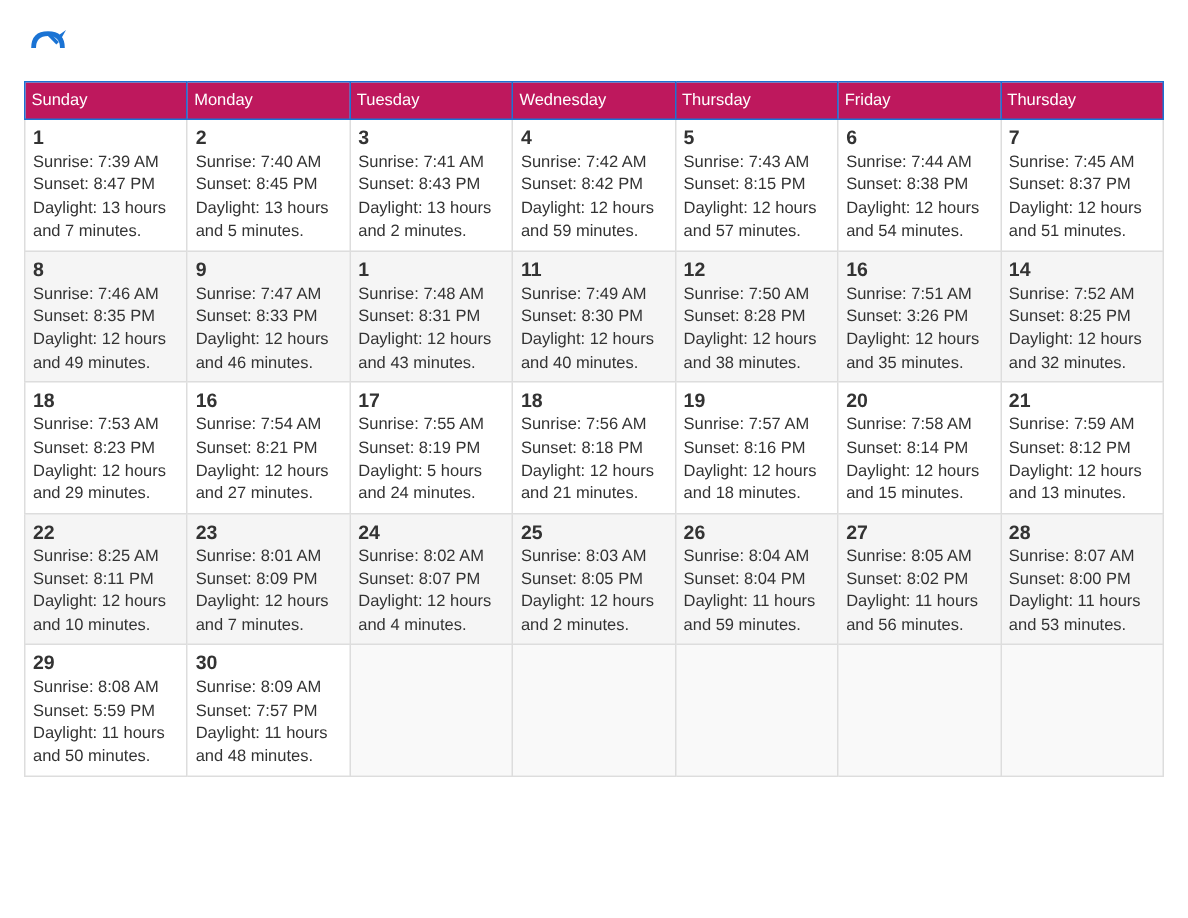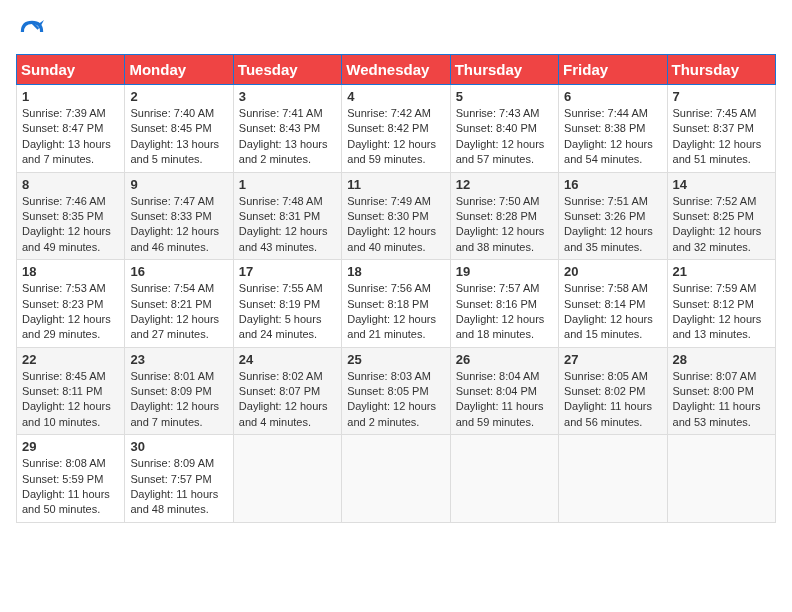--- a/index.html
+++ b/index.html
@@ -52,26 +52,26 @@
       font-size: 14px;
       color: #333;
       font-weight: bold;
     }
     .calendar {
       width: 100%;
       border-collapse: collapse;
       font-size: 11px;
     }
     .calendar th {
-      background: #ef4444;
+      background: #be185d;
       color: #fff;
       padding: 6px 4px;
       text-align: left;
-      font-size: 15px;
-      font-weight: bold;
+      font-size: 11px;
+      font-weight: normal;
       border: 1px solid #1a73d4;
     }
     .calendar td {
       vertical-align: top;
       padding: 4px 5px;
       border: 1px solid #ddd;
       background: #fff;
       width: calc(100% / 7);
       min-height: 70px;
     }
@@ -160,21 +160,21 @@
         <div class="day-info">
           <span>Sunrise: 7:42 AM</span><br>
           <span>Sunset: 8:42 PM</span><br>
           <span>Daylight: 12 hours and 59 minutes.</span>
         </div>
       </td>
         <td>
         <span class="day-number">5</span>
         <div class="day-info">
           <span>Sunrise: 7:43 AM</span><br>
-          <span>Sunset: 8:40 PM</span><br>
+          <span>Sunset: 8:15 PM</span><br>
           <span>Daylight: 12 hours and 57 minutes.</span>
         </div>
       </td>
         <td>
         <span class="day-number">6</span>
         <div class="day-info">
           <span>Sunrise: 7:44 AM</span><br>
           <span>Sunset: 8:38 PM</span><br>
           <span>Daylight: 12 hours and 54 minutes.</span>
         </div>
@@ -301,21 +301,21 @@
           <span>Sunrise: 7:59 AM</span><br>
           <span>Sunset: 8:12 PM</span><br>
           <span>Daylight: 12 hours and 13 minutes.</span>
         </div>
       </td>
       </tr>
       <tr class="row-even">
         <td>
         <span class="day-number">22</span>
         <div class="day-info">
-          <span>Sunrise: 8:45 AM</span><br>
+          <span>Sunrise: 8:25 AM</span><br>
           <span>Sunset: 8:11 PM</span><br>
           <span>Daylight: 12 hours and 10 minutes.</span>
         </div>
       </td>
         <td>
         <span class="day-number">23</span>
         <div class="day-info">
           <span>Sunrise: 8:01 AM</span><br>
           <span>Sunset: 8:09 PM</span><br>
           <span>Daylight: 12 hours and 7 minutes.</span>

